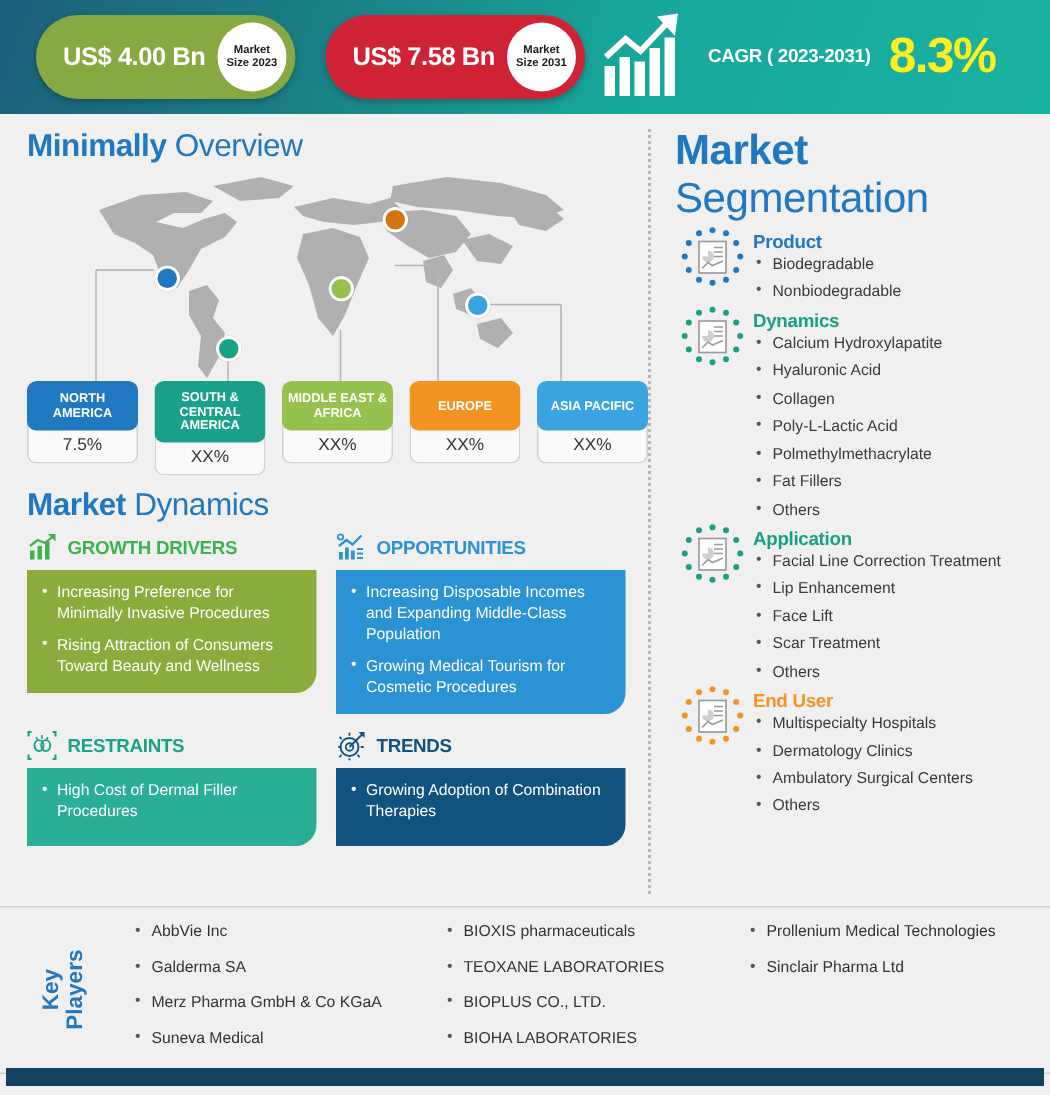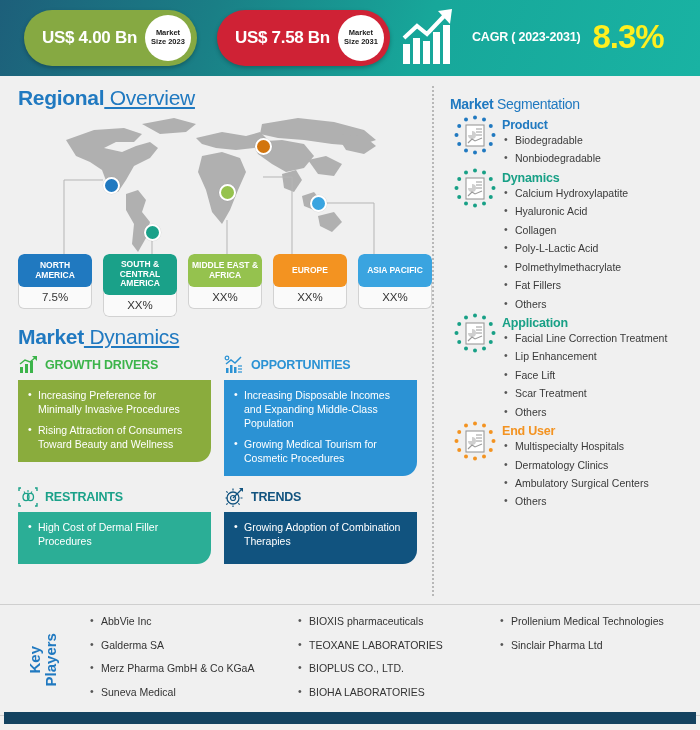--- a/index.html
+++ b/index.html
@@ -45,22 +45,22 @@
   .content { position: relative; height: 528px; }
 
   .left-col { position: absolute; left: 0; top: 0; width: 432px; height: 528px; padding: 10px 14px 0 18px; }
   .right-col { position: absolute; left: 432px; top: 0; width: 268px; height: 528px; padding: 8px 8px 0 18px; }
   .v-divider {
     position: absolute; left: 432px; top: 10px; width: 0; height: 510px;
     border-left: 2px dotted #b8b8b8;
   }
 
   .sec-title { font-size: 21px; font-weight: bold; color: #2079c0; letter-spacing: -0.3px; }
-  .sec-title .lite { font-weight: normal; color: #2079c0; text-decoration: underline; }
-  .sec-title-seg { font-size: 14px; color: #2079c0; letter-spacing: -0.3px; margin-top: 12px; }
+  .sec-title .lite { font-weight: normal; color: #2079c0; }
+  .sec-title-seg { font-size: 28px; color: #2079c0; letter-spacing: -0.3px; }
   .sec-title-seg b { font-weight: bold; }
 
   
   .map-wrap { position: relative; width: 414px; height: 205px; margin-top: 2px; }
   .map-svg { position: absolute; left: 28px; top: 0; }
   .marker { position: absolute; width: 17px; height: 17px; border-radius: 50%; border: 2px solid #fff; box-shadow: 0 0 0 0.5px rgba(0,0,0,0.08); }
 
   .region-row { position: absolute; left: 0; bottom: 0; display: flex; gap: 11px; }
   .region-card { width: 74px; border-radius: 6px; overflow: hidden; }
   .region-head {
@@ -170,21 +170,21 @@
     <div class="cagr-label">CAGR ( 2023-2031)</div>
     <div class="cagr-value">8.3%</div>
   </div>
 </div>
 
 <div class="content">
   <div class="v-divider"></div>
 
   <div class="left-col">
 
-    <div class="sec-title"><span>Regional</span><span class="lite"> Overview</span></div>
+    <div class="sec-title"><span>Minimally</span><span class="lite"> Overview</span></div>
 
     <div class="map-wrap">
       <svg class="map-svg" width="360" height="165" viewBox="0 0 360 165">
         <g fill="#b0b0b0">
           <path d="M20 28 L48 18 L78 16 L96 22 L88 30 L70 30 L58 36 L76 40 L90 34 L104 30 L112 36 L104 46 L88 54 L80 68 L72 80 L62 74 L56 58 L44 50 L30 44 Z"></path>
           <path d="M96 12 L128 6 L150 12 L140 20 L114 22 Z"></path>
           <path d="M80 82 L92 78 L100 88 L96 100 L104 110 L100 126 L92 140 L86 132 L88 112 L80 98 Z"></path>
           <path d="M150 26 L176 20 L200 24 L214 20 L222 28 L208 36 L190 38 L170 36 L156 32 Z"></path>
           <path d="M156 44 L176 40 L194 46 L200 60 L192 78 L184 98 L176 112 L166 100 L160 78 L152 60 Z"></path>
           <path d="M216 12 L252 6 L288 10 L318 18 L330 28 L312 34 L286 32 L258 28 L232 26 L214 22 Z"></path>

